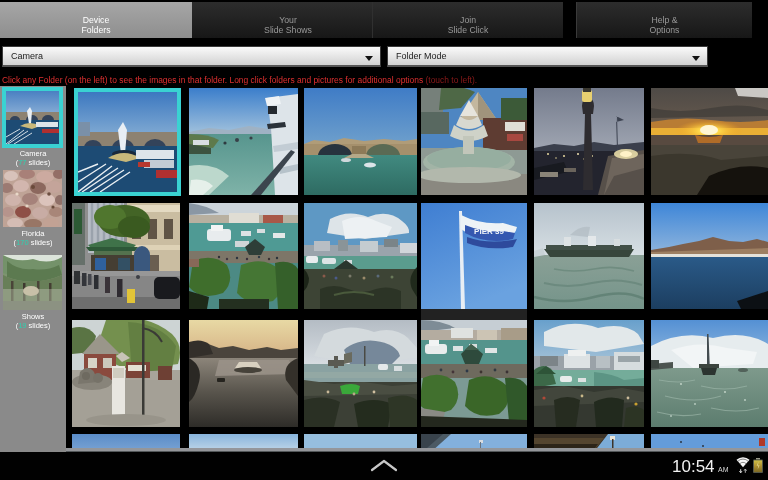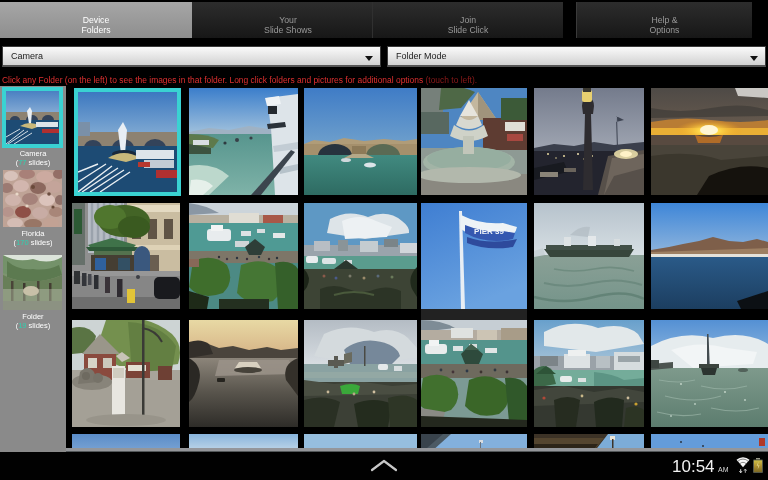--- a/index.html
+++ b/index.html
@@ -30,21 +30,21 @@
 <div class="tab off" style="left:372px;width:191px;border-left:1px solid #303030">
     <span>Join</span>
     <span>Slide Click</span>
   </div>
 <div class="tab off" style="left:576px;width:176px;border-left:1px solid #3a3a3a">
     <span>Help &amp;</span>
     <span>Options</span>
   </div>
 
 <div class="spin" style="left:2px;width:379px">Camera<div class="arr"></div></div>
-<div class="spin" style="left:387px;width:379px">Folder Mode<div class="arr"></div></div>
+<div class="spin" style="left:387px;width:321px">Folder Mode<div class="arr"></div></div>
 
 <div class="abs" style="left:2px;top:74.5px;font-size:8.45px;color:#e03030;white-space:nowrap">Click any Folder (on the left) to see the images in that folder. Long click folders and pictures for additional options <span style="color:#8c1a1a">(touch to left).</span></div>
 
 <div class="abs" style="left:0;top:86px;width:66px;height:366px;background:#8a8a8a"></div>
 <div class="sideth" id="th-cam" style="left:2px;top:87px;width:61px;height:61px;border:4px solid #3ad2d2">
 <svg width="53" height="53" viewBox="0 0 53 53" preserveAspectRatio="none">
 <defs>
         <linearGradient id="sc1" x1="0" y1="0" x2="0" y2="1">
           <stop offset="0" stop-color="#4a80c2"></stop>
           <stop offset="1" stop-color="#8cb0d6"></stop>
@@ -100,21 +100,21 @@
 <path d="M4 6 q12 10 26 8 q14 2 26 -4 l3 10 q-28 12 -55 2 Z" fill="#5c7a50"></path>
 <path d="M0 20 q16 8 30 6 q16 0 29 -6 v14 H0 Z" fill="#687f58"></path>
 <rect x="8" y="26" width="2.5" height="22" fill="#4a4438"></rect>
 <rect x="20" y="28" width="2.5" height="22" fill="#3e382e"></rect>
 <rect x="34" y="26" width="2.5" height="24" fill="#4a4438"></rect>
 <rect x="46" y="28" width="2.5" height="22" fill="#443e32"></rect>
 <path d="M0 34 h59 v21 H0 Z" fill="#9aa08a" opacity=".6"></path>
 <path d="M0 46 h59 v9 H0 Z" fill="#8c9282"></path>
 <ellipse cx="28" cy="36" rx="8" ry="5" fill="#c8c0a8"></ellipse>
 </svg></div>
-<div class="slbl" style="top:312px">Folder</div>
+<div class="slbl" style="top:312px">Shows</div>
 <div class="slbl" style="top:321px">(<span class="teal">19</span> slides)</div>
 
 <div id="grid">
 
 <div class="cell" style="left:74px;top:88px;width:107px;height:108px;border:4px solid #3ad2d2">
 <svg width="99" height="100" viewBox="0 0 99 100" preserveAspectRatio="none">
 <defs>
           <linearGradient id="s11" x1="0" y1="0" x2="0" y2="1">
             <stop offset="0" stop-color="#3c78c0"></stop>
             <stop offset="1" stop-color="#86aed4"></stop>

